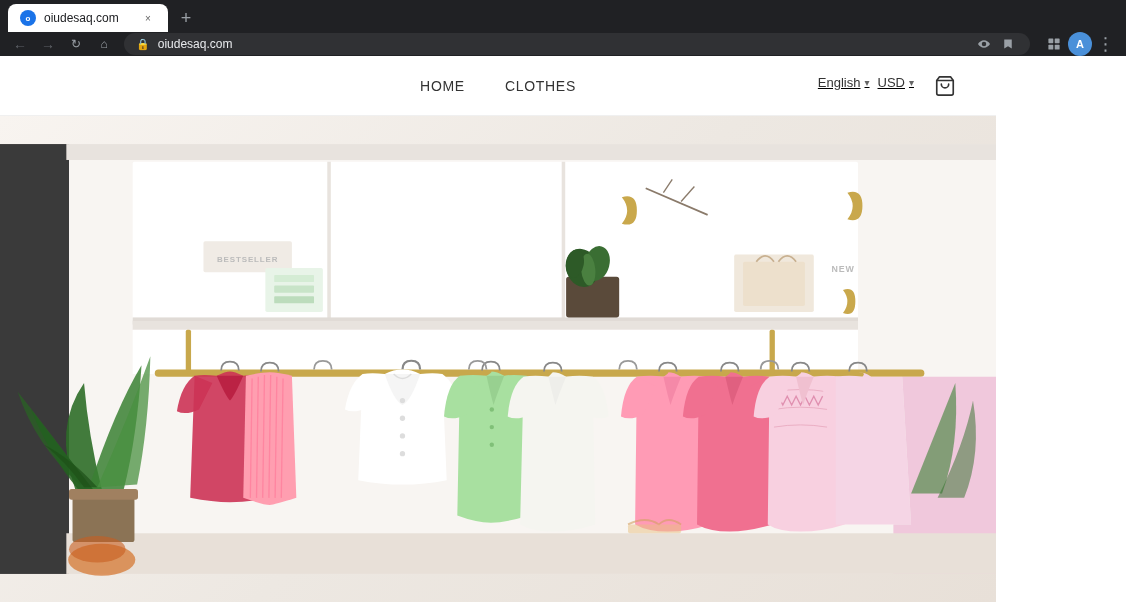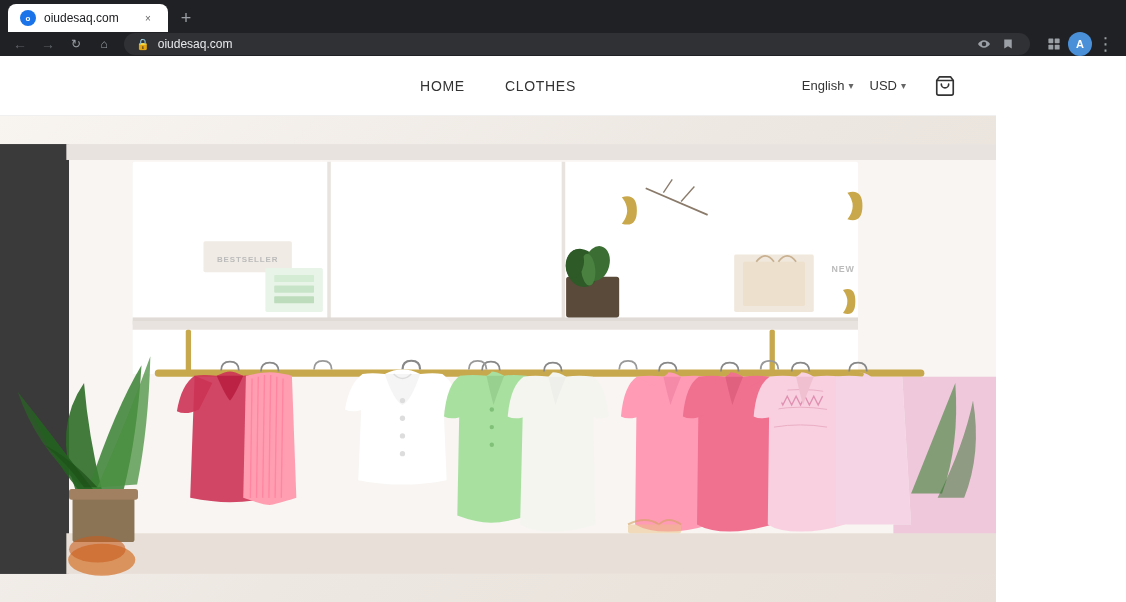--- a/index.html
+++ b/index.html
@@ -154,23 +154,24 @@
       font-size: 14px;
       font-weight: 500;
       letter-spacing: 0.05em;
       color: #333;
       text-decoration: none;
       cursor: pointer;
     }
     .nav-right {
       flex: 1;
       display: flex;
-      align-items: center;
+      align-items: flex-start;
       justify-content: flex-end;
-      gap: 16px;
+      gap: 8px;
+      text-decoration: underline;
     }
     .lang-select {
       display: flex;
       align-items: center;
       gap: 4px;
       cursor: pointer;
       font-size: 13px;
       color: #333;
     }
     .lang-chevron { font-size: 10px; color: #666; }

